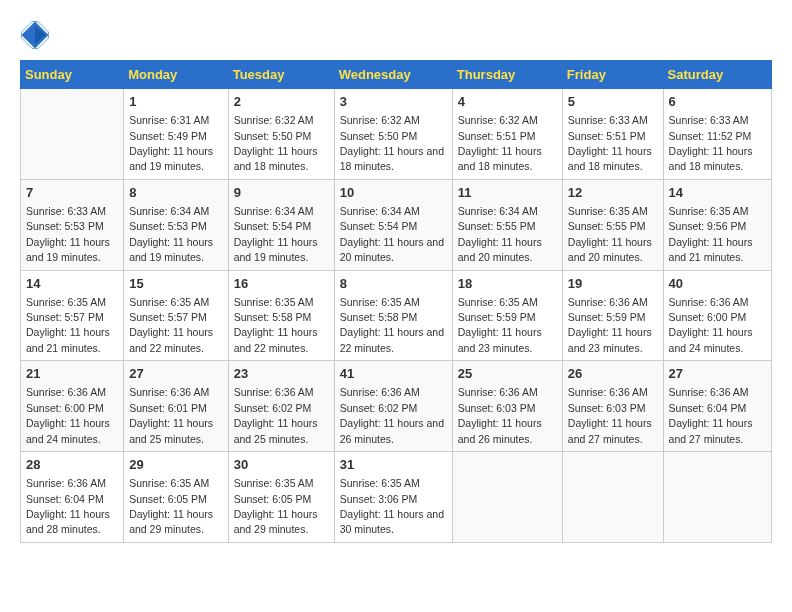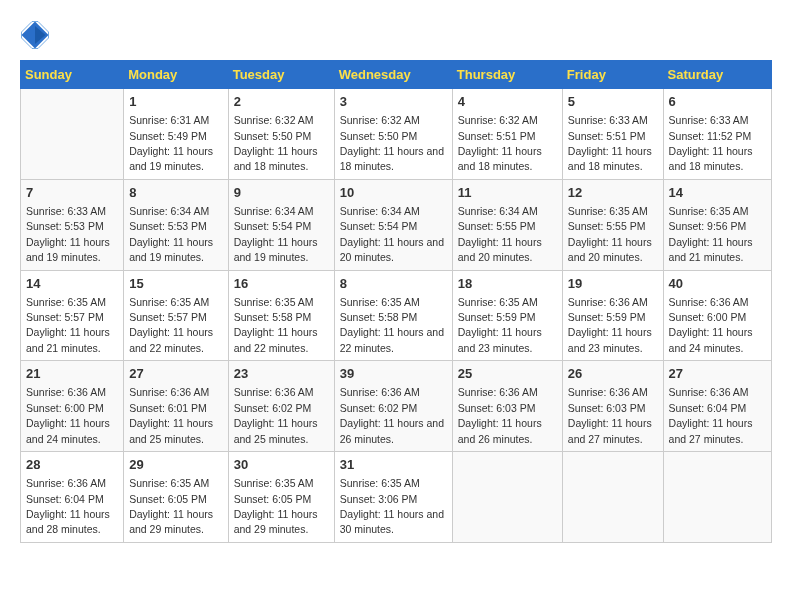--- a/index.html
+++ b/index.html
@@ -210,21 +210,21 @@
         <span class="day-info">Sunset: 6:00 PM</span><br>
         <span class="day-info">Daylight: 11 hours and 24 minutes.</span></td>
         <td><span class="day-num">27</span>
         <span class="day-info">Sunrise: 6:36 AM</span><br>
         <span class="day-info">Sunset: 6:01 PM</span><br>
         <span class="day-info">Daylight: 11 hours and 25 minutes.</span></td>
         <td><span class="day-num">23</span>
         <span class="day-info">Sunrise: 6:36 AM</span><br>
         <span class="day-info">Sunset: 6:02 PM</span><br>
         <span class="day-info">Daylight: 11 hours and 25 minutes.</span></td>
-        <td><span class="day-num">39</span>
+        <td><span class="day-num">41</span>
         <span class="day-info">Sunrise: 6:36 AM</span><br>
         <span class="day-info">Sunset: 6:02 PM</span><br>
         <span class="day-info">Daylight: 11 hours and 26 minutes.</span></td>
         <td><span class="day-num">25</span>
         <span class="day-info">Sunrise: 6:36 AM</span><br>
         <span class="day-info">Sunset: 6:03 PM</span><br>
         <span class="day-info">Daylight: 11 hours and 26 minutes.</span></td>
         <td><span class="day-num">26</span>
         <span class="day-info">Sunrise: 6:36 AM</span><br>
         <span class="day-info">Sunset: 6:03 PM</span><br>

